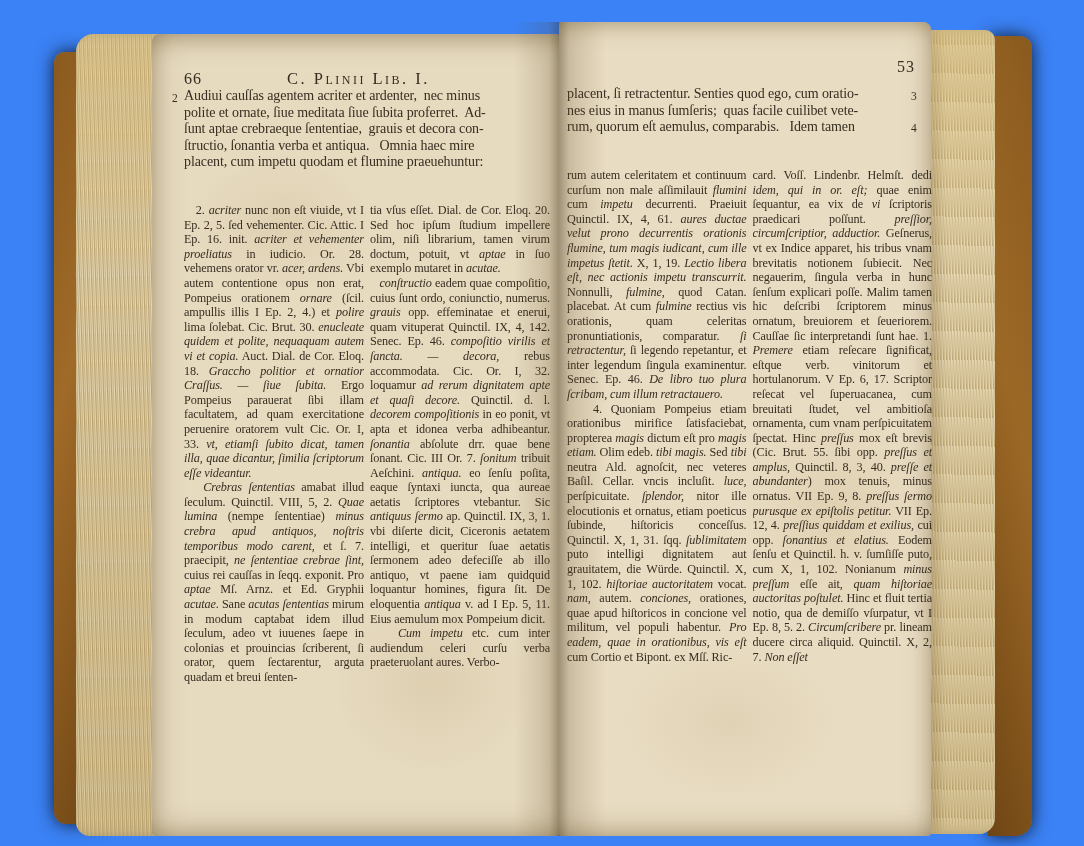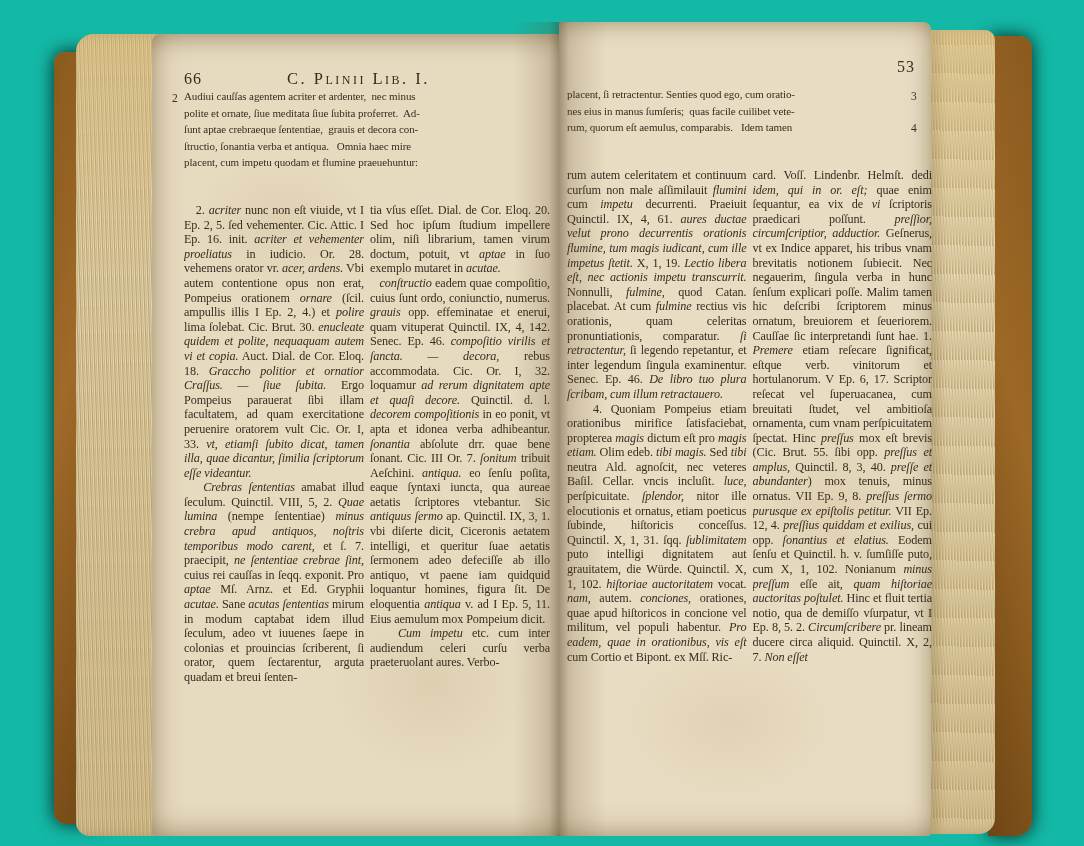--- a/index.html
+++ b/index.html
@@ -1,16 +1,16 @@
 <!DOCTYPE html>
 <html><head>
 <meta charset="utf-8">
 <style>
   html,body{margin:0;padding:0;background:#08080a;}
-  .photo{position:relative;width:1084px;height:846px;background:#14b8a6;overflow:hidden;
+  .photo{position:relative;width:1084px;height:846px;background:#3b82f6;overflow:hidden;
          font-family:"Liberation Serif","DejaVu Serif",serif;}
   .book{position:absolute;left:52px;top:14px;width:982px;height:824px;}
 
   
   .cover-left{position:absolute;left:2px;top:38px;width:46px;height:772px;
     background:linear-gradient(105deg,#8a5a1e,#a06a28 40%,#6e4514);
     border-radius:10px 0 0 12px;box-shadow:0 0 18px rgba(0,0,0,.8);}
   .cover-right{position:absolute;left:936px;top:22px;width:44px;height:800px;
     background:linear-gradient(255deg,#8a5a1e,#9c6826 45%,#6e4514);
     border-radius:0 12px 16px 0;box-shadow:0 0 18px rgba(0,0,0,.8);}
@@ -40,21 +40,21 @@
                inset 0 -18px 28px -16px rgba(110,85,45,.5),
                inset -14px 0 28px -16px rgba(110,85,45,.4);}
   .stain{position:absolute;border-radius:50%;pointer-events:none;}
   .gutter{position:absolute;left:462px;top:8px;width:92px;height:814px;pointer-events:none;
     background:linear-gradient(to right,rgba(96,72,36,0),rgba(96,72,36,.20) 38%,rgba(58,42,18,.36) 49%,rgba(96,72,36,.20) 60%,rgba(96,72,36,0));}
 
   
   .folio{position:absolute;font-size:16px;letter-spacing:1px;}
   .running-title{position:absolute;text-align:center;font-variant:small-caps;
     font-size:16.5px;letter-spacing:2.5px;}
-  .main-text{position:absolute;font-size:11px;line-height:16.6px;white-space:pre-wrap;
+  .main-text{position:absolute;font-size:14px;line-height:16.6px;white-space:pre-wrap;
     letter-spacing:-.1px;}
   .margin-num{position:absolute;font-size:11.5px;}
   .cols{position:absolute;display:flex;gap:6px;overflow:hidden;}
   .col{font-size:12.2px;line-height:14.6px;text-align:justify;white-space:pre-wrap;
     overflow:hidden;letter-spacing:-.1px;}
   .it{font-style:italic;}
 
   
   .pl-folio{top:36px;left:32px;}
   .pl-title{top:35px;left:34px;width:345px;}

